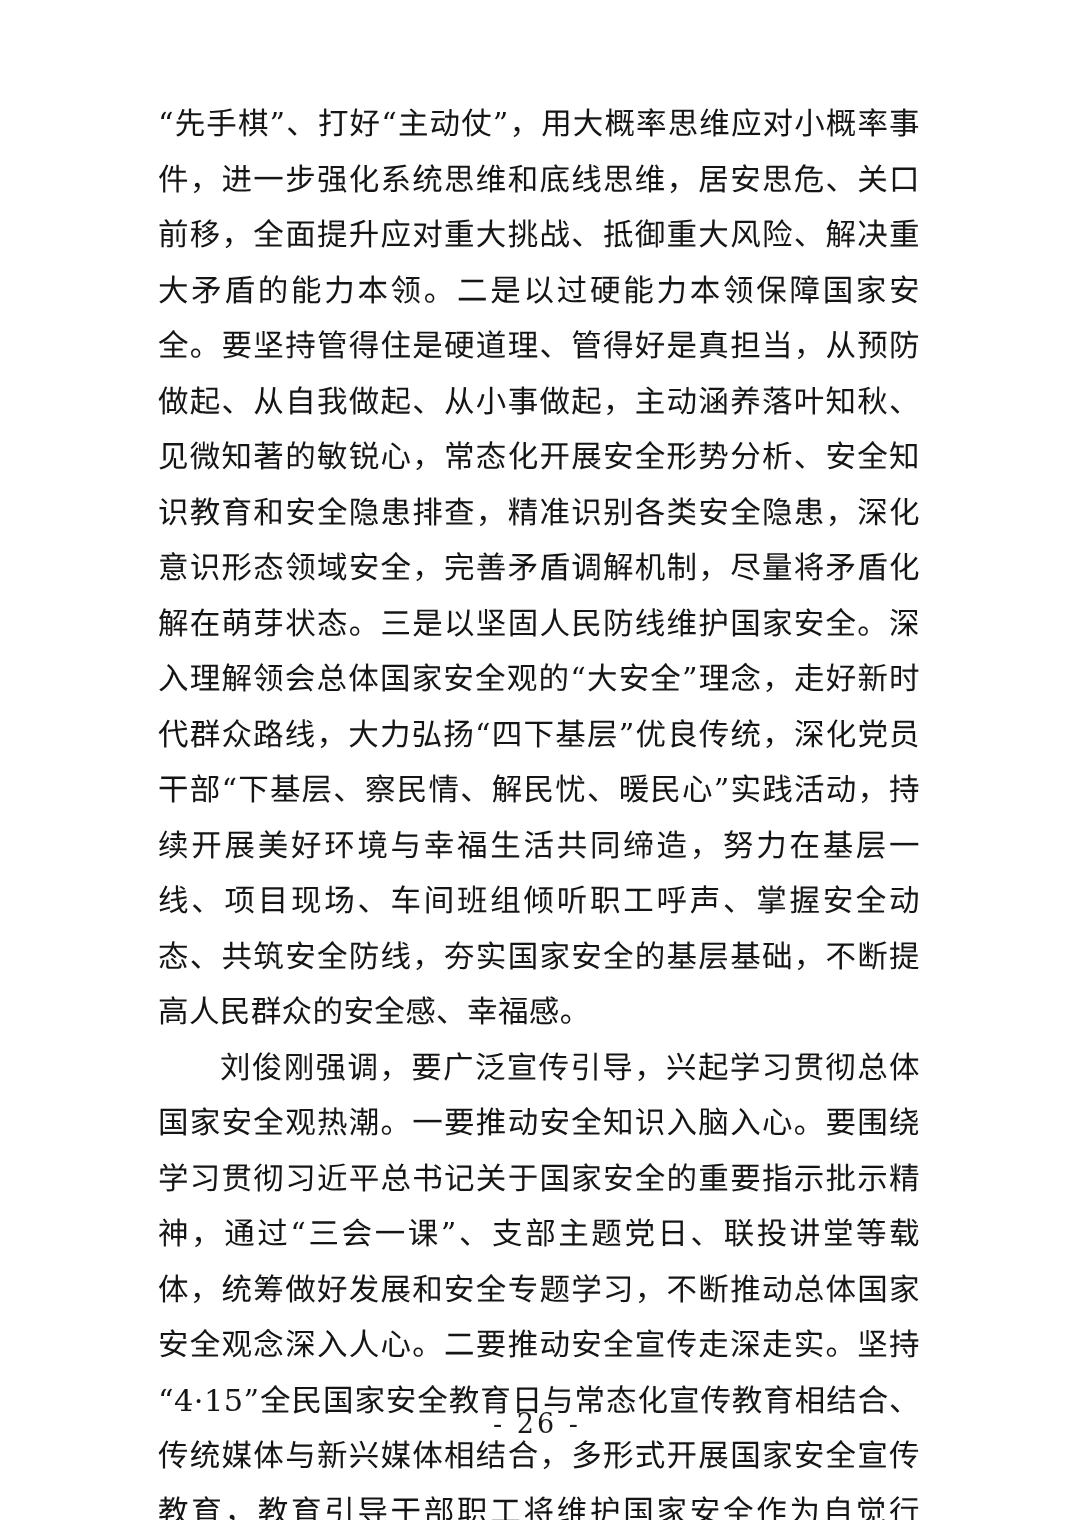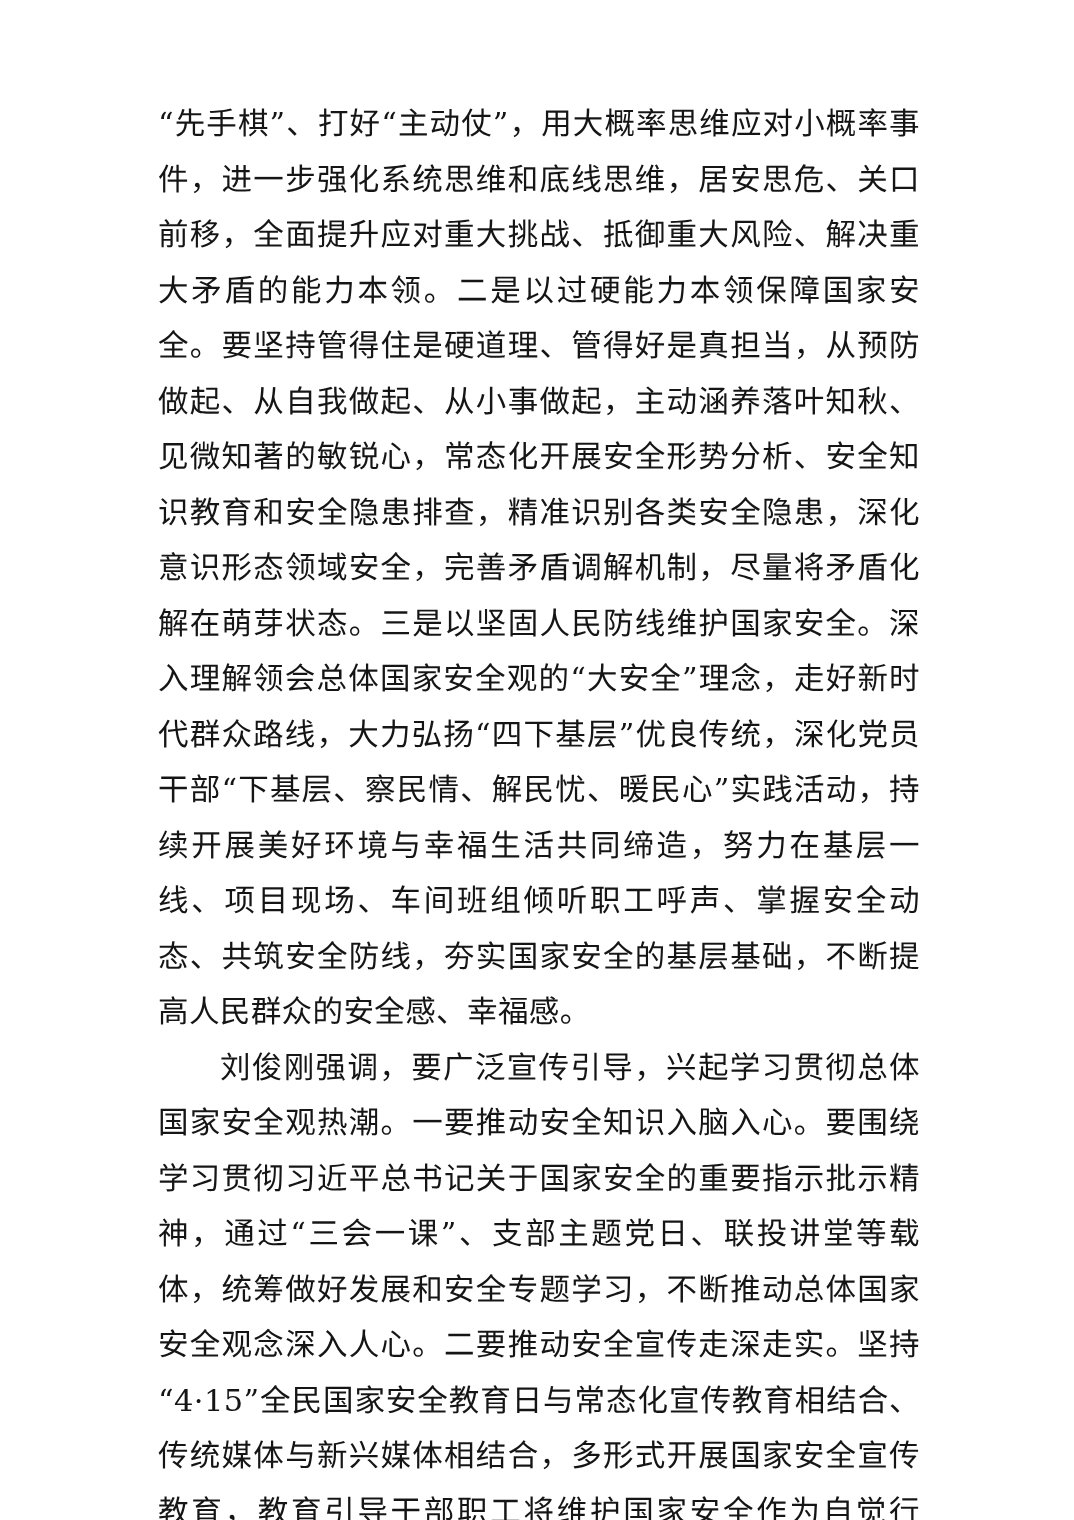--- a/index.html
+++ b/index.html
@@ -54,14 +54,15 @@
 </head>
 <body>
 
 <div class="page">
 
   <div class="content">
     <p class="para">“先手棋”、打好“主动仗”，用大概率思维应对小概率事件，进一步强化系统思维和底线思维，居安思危、关口前移，全面提升应对重大挑战、抵御重大风险、解决重大矛盾的能力本领。二是以过硬能力本领保障国家安全。要坚持管得住是硬道理、管得好是真担当，从预防做起、从自我做起、从小事做起，主动涵养落叶知秋、见微知著的敏锐心，常态化开展安全形势分析、安全知识教育和安全隐患排查，精准识别各类安全隐患，深化意识形态领域安全，完善矛盾调解机制，尽量将矛盾化解在萌芽状态。三是以坚固人民防线维护国家安全。深入理解领会总体国家安全观的“大安全”理念，走好新时代群众路线，大力弘扬“四下基层”优良传统，深化党员干部“下基层、察民情、解民忧、暖民心”实践活动，持续开展美好环境与幸福生活共同缔造，努力在基层一线、项目现场、车间班组倾听职工呼声、掌握安全动态、共筑安全防线，夯实国家安全的基层基础，不断提高人民群众的安全感、幸福感。</p>
     <p class="para indent">刘俊刚强调，要广泛宣传引导，兴起学习贯彻总体国家安全观热潮。一要推动安全知识入脑入心。要围绕学习贯彻习近平总书记关于国家安全的重要指示批示精神，通过“三会一课”、支部主题党日、联投讲堂等载体，统筹做好发展和安全专题学习，不断推动总体国家安全观念深入人心。二要推动安全宣传走深走实。坚持“4·15”全民国家安全教育日与常态化宣传教育相结合、传统媒体与新兴媒体相结合，多形式开展国家安全宣传教育，教育引导干部职工将维护国家安全作为自觉行动、习惯行为，持之以恒维护国家安全。三要推动安全发展见行见效。以第九个全民国家安全教育日为契机，把总体国家安全观融入集团发展的各环节各方面，要全力保障生产安全，落实落细各项安全生产和消</p>
   </div>
 
+  <div class="footer">- 26 -</div>
 
 </div>
 
 </body></html>

